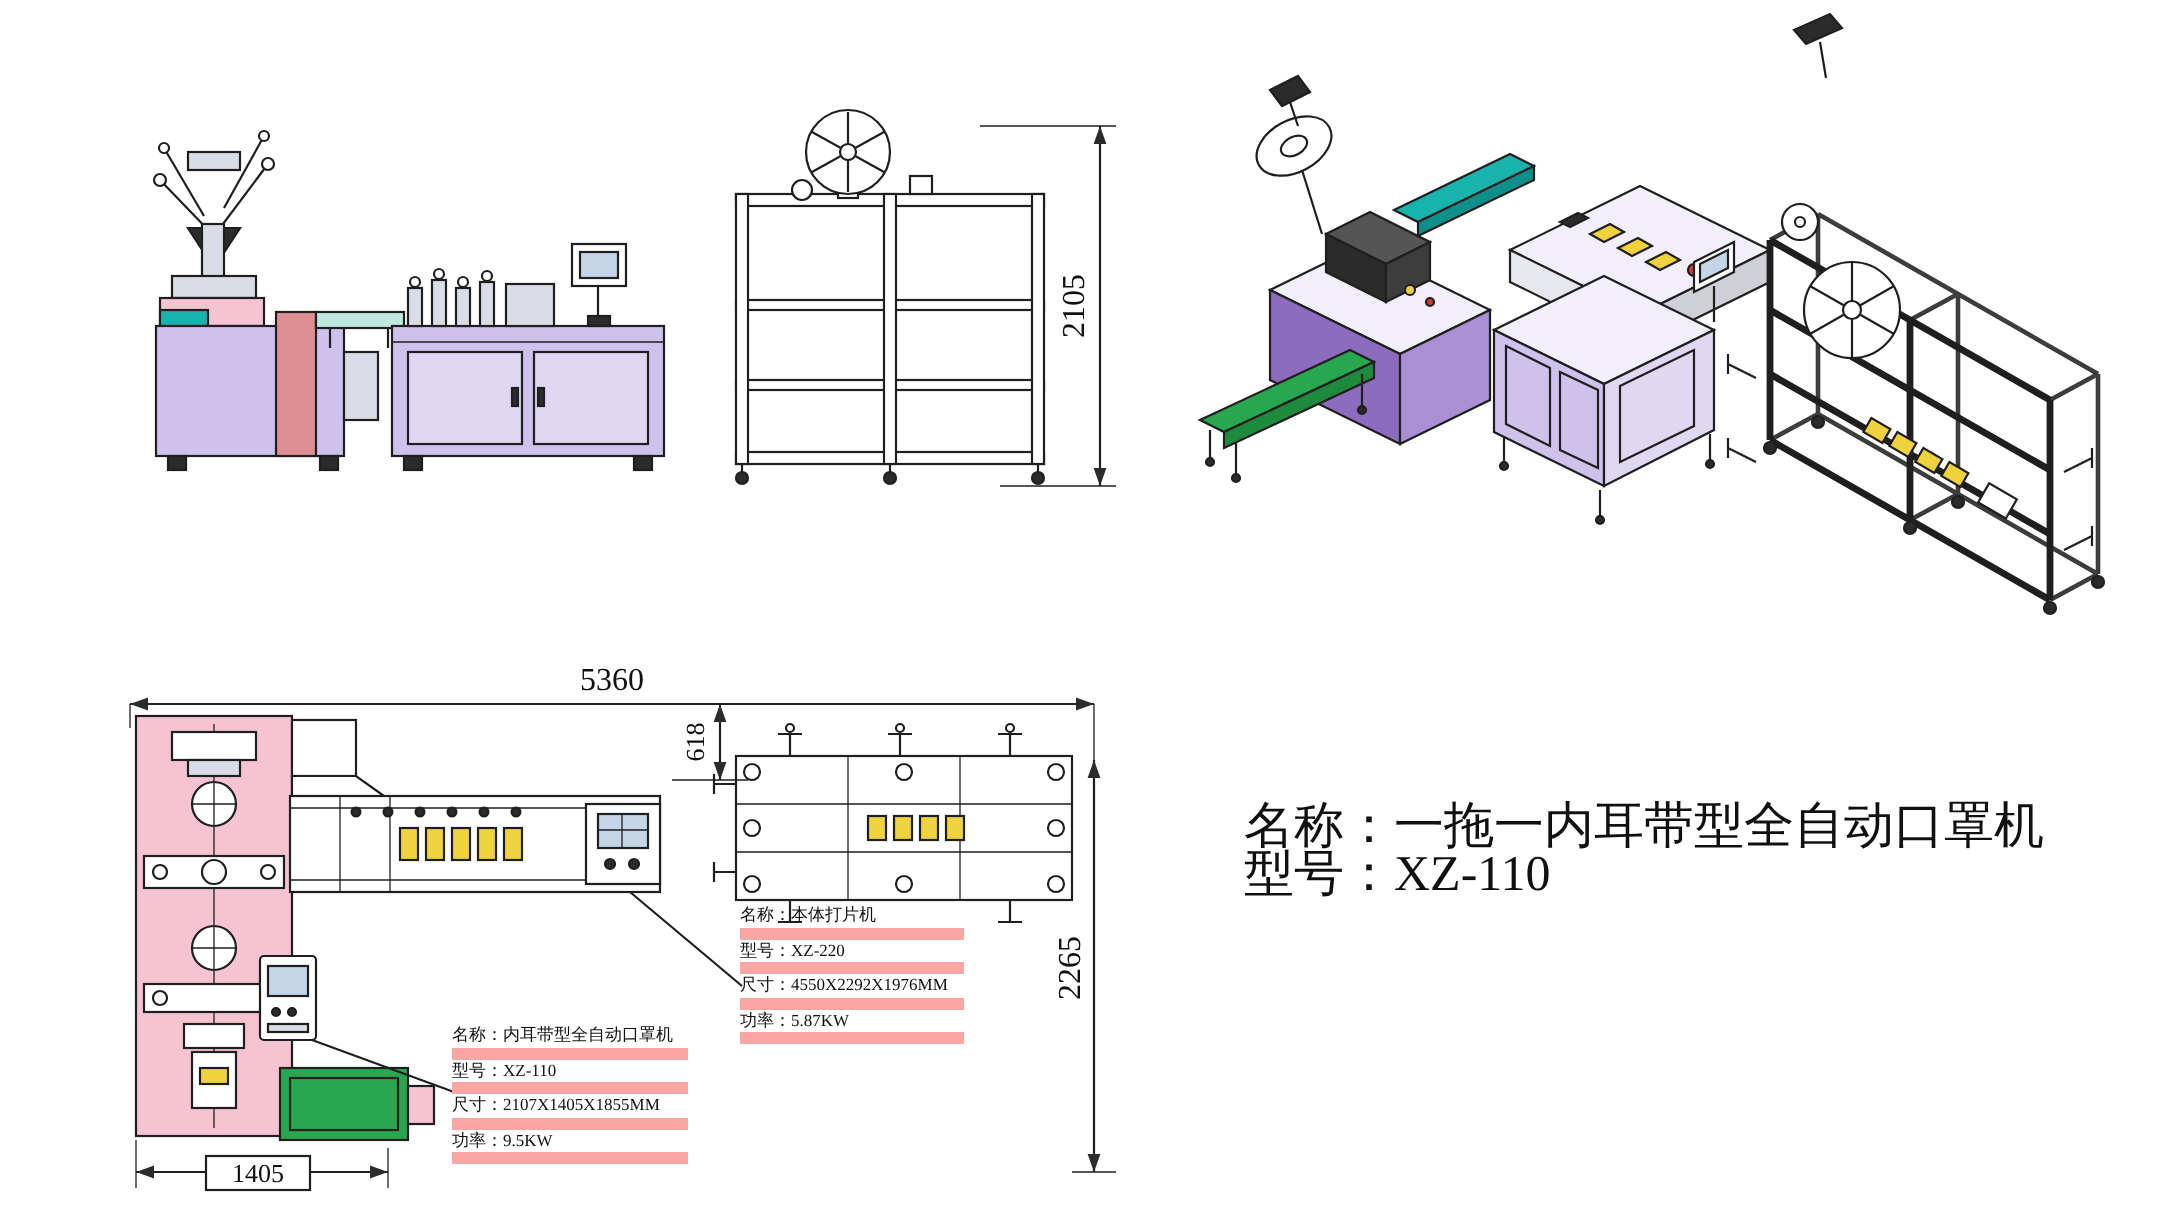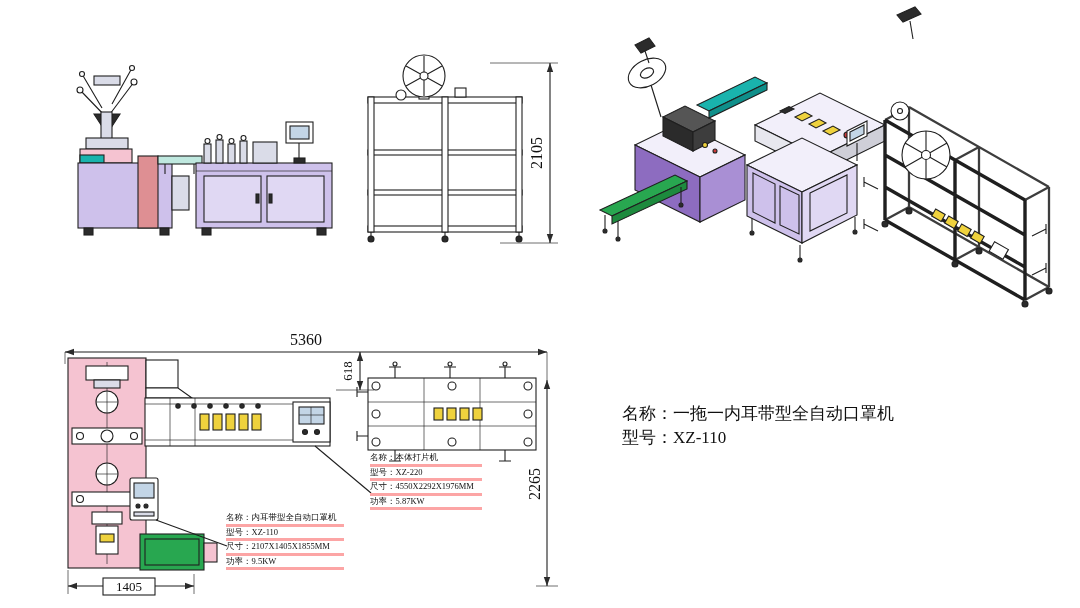--- a/index.html
+++ b/index.html
@@ -1,23 +1,23 @@
 <!DOCTYPE html>
 <html style="--line: #1f1f1f; --white: #ffffff; --dark: #2b2b2b; --dark2: #555555; --dark3: #3d3d3d; --steel: #dadce8; --gray: #e7e7ee; --gray_dark: #cfcfd8; --lavender: #cec1eb; --lavender_light: #e0d8f3; --purple_dark: #8d6cc0; --purple_mid: #a98fd4; --top_face: #f2effa; --pink: #f5c3d1; --salmon: #de8f93; --green: #28a750; --green_dark: #1d8a3e; --teal: #19b3ad; --teal_dark: #0f8f8a; --teal_light: #bfe8df; --yellow: #efd23d; --red: #cc3a3a; --screen: #c3d5e6;"><head>
 <meta charset="utf-8">
 <style>
   html,body{margin:0;padding:0}
   body{width:1080px;height:608px;position:relative;overflow:hidden;background:#fff;font-family:"Liberation Serif",serif}
   .view{position:absolute}
   #front-view{left:50px;top:50px}
   #iso-view{left:585px;top:5px}
   #plan-view{left:50px;top:328px;width:520px;height:280px}
-  #title-block{position:absolute;left:622px;top:402px;color:#101010;font-size:17px;line-height:23.5px;white-space:nowrap}
+  #title-block{position:absolute;left:622px;top:402px;color:#101010;font-size:25px;line-height:23.5px;white-space:nowrap}
   .anno{position:absolute;color:#101010;font-size:8.5px;line-height:11.5px}
-  .anno > div{border-bottom:3px solid #fca5a5;white-space:nowrap}
+  .anno > div{border-bottom:6px solid #fca5a5;white-space:nowrap}
   #anno-punching{left:320px;top:124px;width:112px}
   #anno-earloop{left:176px;top:184px;width:118px}
   svg{display:block}
   .ln{fill:none;stroke:var(--line);stroke-width:1.1}
   .lnT{fill:none;stroke:var(--line);stroke-width:0.65}
   .lnF{fill:none;stroke:var(--line);stroke-width:3.4}
   .lnF2{fill:none;stroke:var(--dark3);stroke-width:2.3}
   .shp{stroke:var(--line);stroke-width:1.1}
   .dim{font-size:16px;fill:#101010;font-family:"Liberation Serif",serif}
   .dimS{font-size:13px;fill:#101010;font-family:"Liberation Serif",serif}

